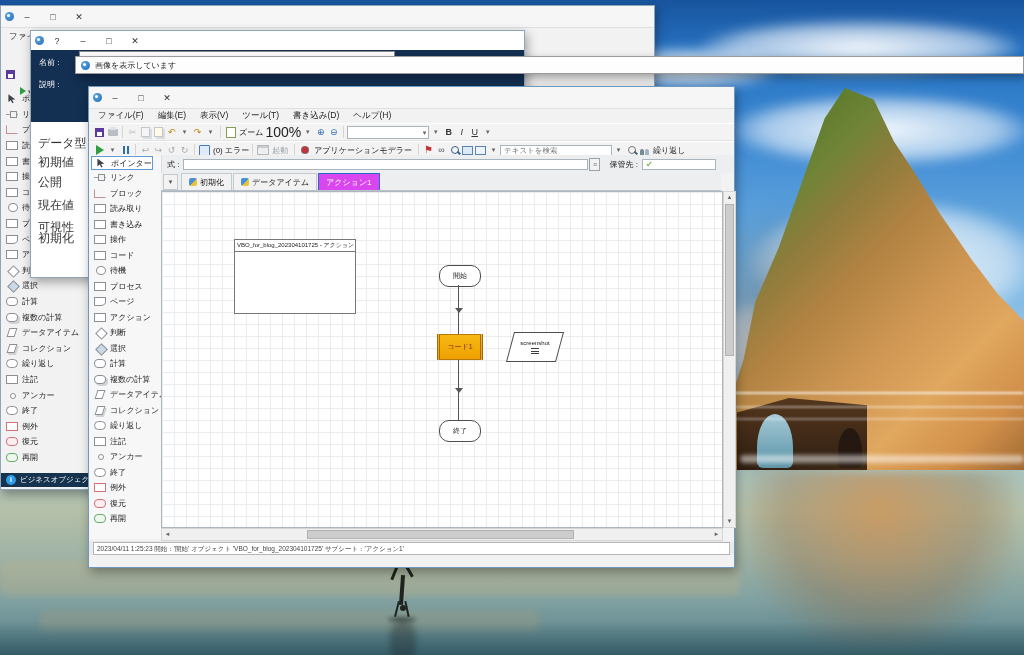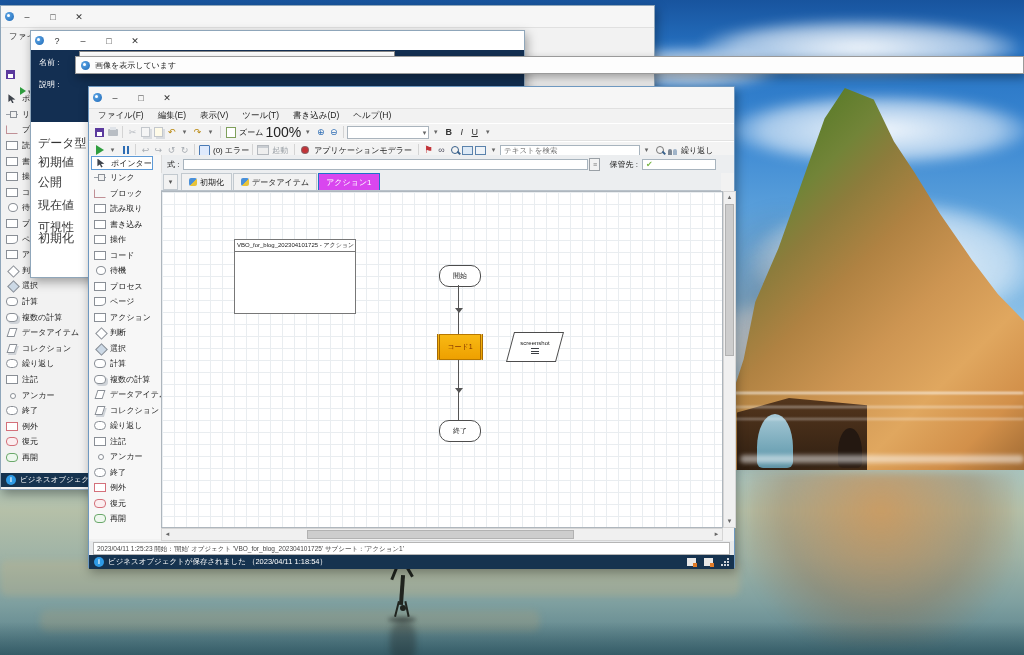--- a/index.html
+++ b/index.html
@@ -450,21 +450,21 @@
     <span class="ti">
         <span class="ic-mag"></span>
       </span>
     <span class="ti">
         <span class="ic-mon"></span>
       </span>
     <span class="ti">
         <span class="ic-mon" style="background:#eef3f8"></span>
       </span>
     <span class="ti dd"></span>
-    <input class="inputbx" style="width: 140px;" placeholder="テキストを検索">
+    <input class="inputbx" style="width: 112px;" placeholder="テキストを検索">
     <span class="ti dd"></span>
     <span class="ti">
         <span class="ic-mag" style="border-color:#777"></span>
       </span>
     <span class="ti">
         <span class="ic-people"></span>
       </span>
     <span style="font-size:8px;margin-left:2px">繰り返し</span>
   </div>
 
@@ -620,21 +620,13 @@
   </div>
   <div class="hscroll">
     <span class="scr-arrow" style="left:0">◄</span>
     <div class="thumb" style="top:1px;bottom:1px;left:145px;width:265px"></div>
     <span class="scr-arrow" style="right:0">►</span>
   </div>
 
   <div class="statuslog">
     <div class="logbox">2023/04/11 1:25:23 開始：'開始' オブジェクト 'VBO_for_blog_202304101725' サブシート：'アクション1'</div>
   </div>
-  <div class="bluebar">
-    <span class="ic-info">i</span>
-    <span>ビジネスオブジェクトが保存されました （2023/04/11 1:18:54）</span>
-    <span class="sp"></span>
-    <span class="ic-winstat"></span>
-    <span class="ic-winstat"></span>
-    <span class="grip"></span>
-  </div>
 </div>
 
 </body></html>

